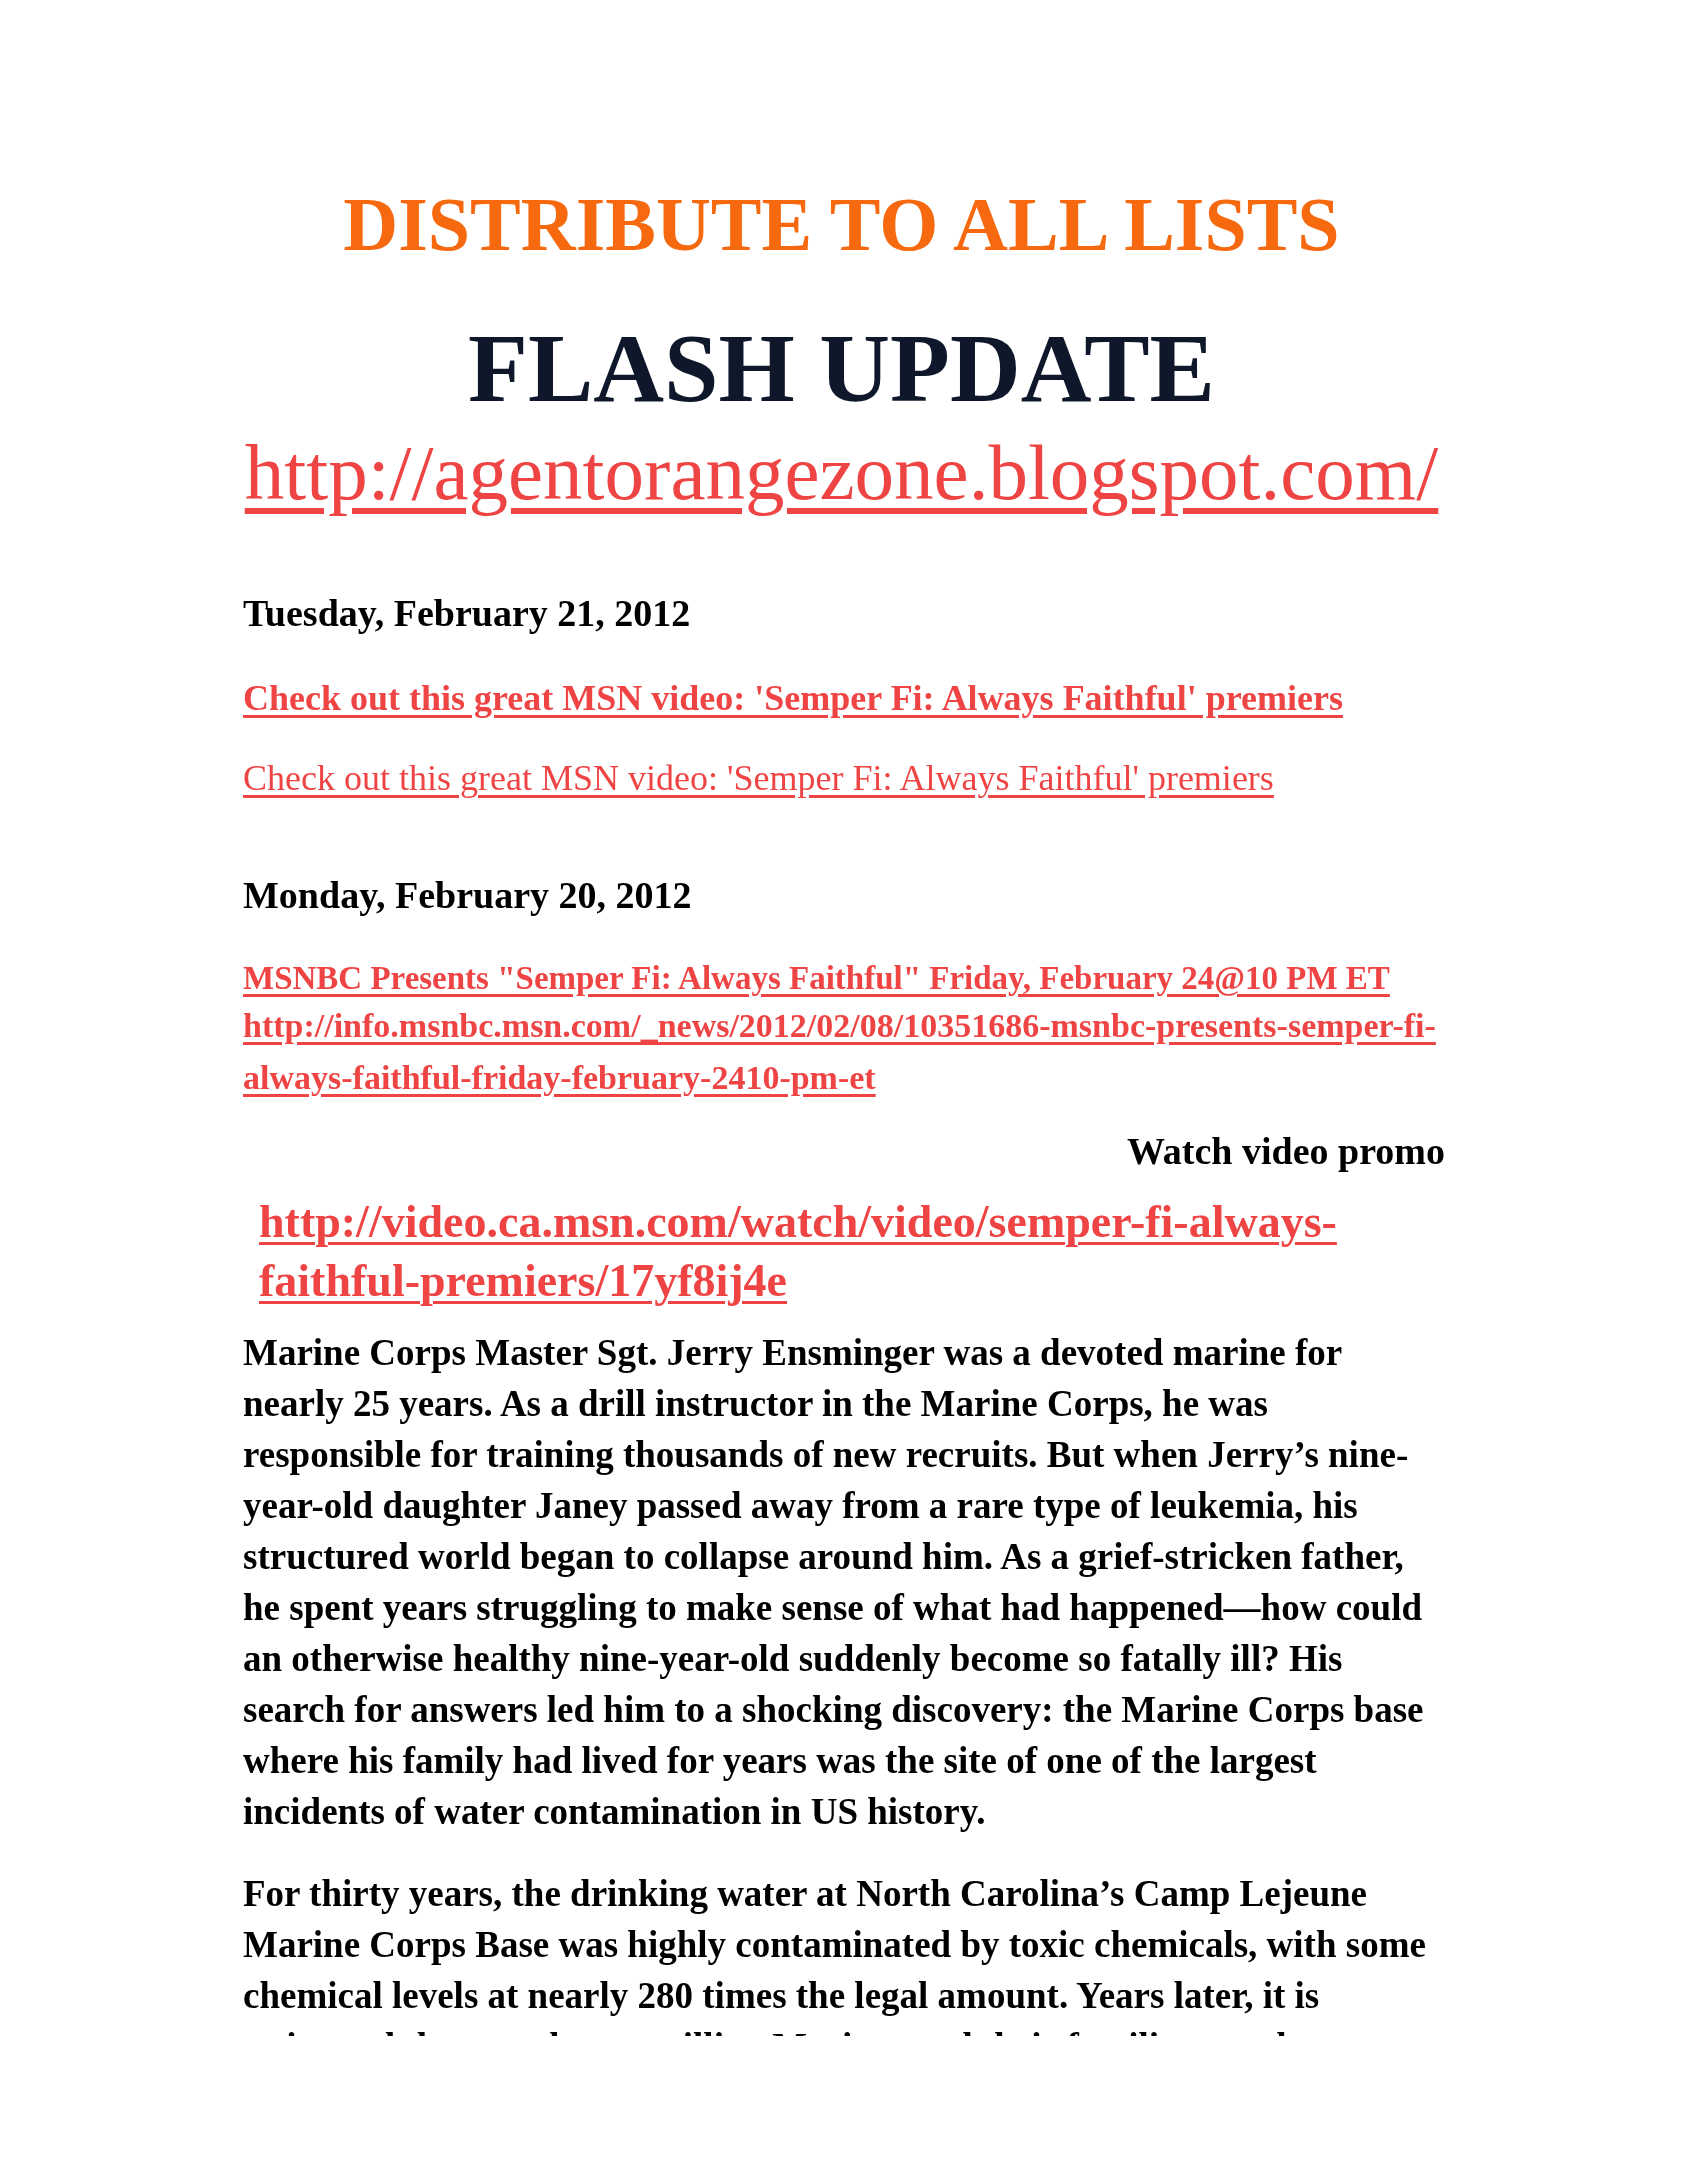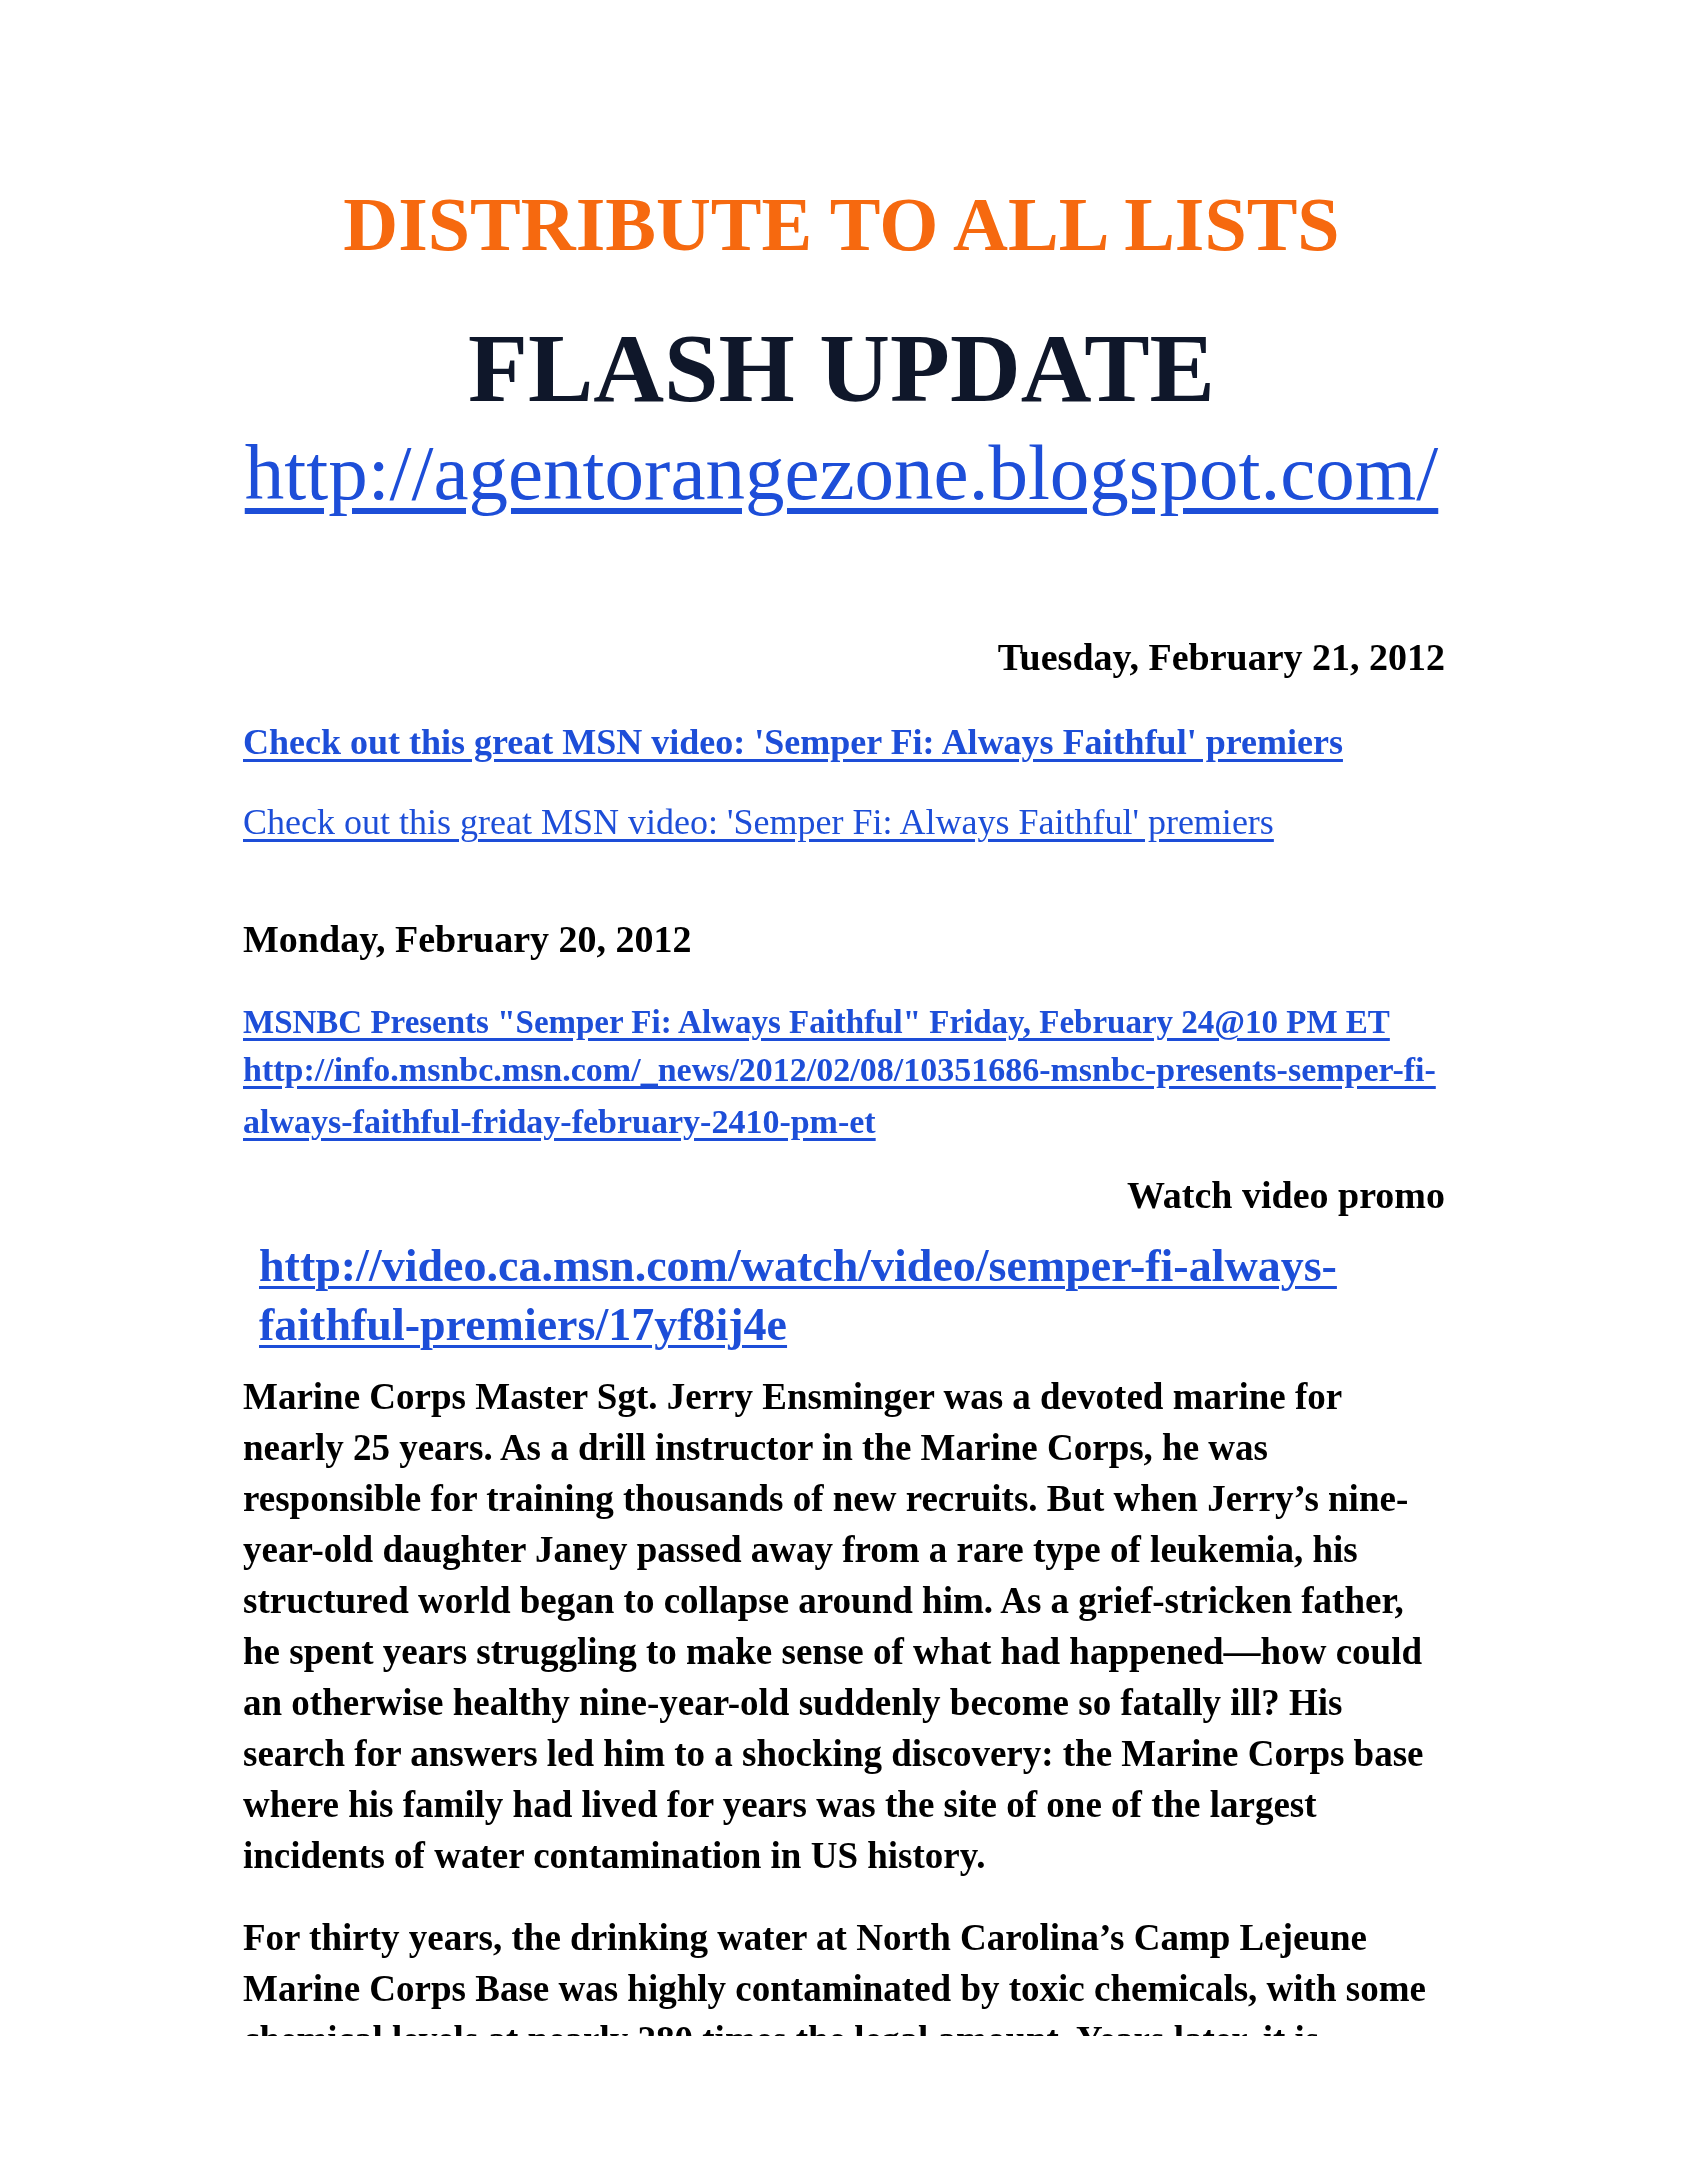--- a/index.html
+++ b/index.html
@@ -32,42 +32,42 @@
     font-weight: bold;
     color: #0f172a;
     line-height: 1.1;
     margin-top: 48px;
   }
   .h-url-line {
     margin-top: 6px;
     line-height: 1.15;
   }
   a.link {
-    color: #1d4ed8;
+    color: #ef4444;
     text-decoration: underline;
     text-decoration-thickness: 3px;
     text-underline-offset: 5px;
     cursor: pointer;
   }
   a.h-url {
     font-size: 79px;
     font-weight: normal;
     text-decoration-thickness: 6px;
     text-underline-offset: 9px;
   }
   .doc-body {
     padding: 0 238px 0 243px;
   }
   .date {
     font-size: 38px;
     font-weight: bold;
     line-height: 1.3;
     margin: 0;
   }
-  .date-first { margin-top: 114px; text-align: right; }
+  .date-first { margin-top: 70px; }
   .date-second { margin-top: 69px; }
   .link-line {
     margin: 0;
     line-height: 1.3;
   }
   .link-line-1 { margin-top: 36px; font-size: 36px; font-weight: bold; }
   .link-line-2 { margin-top: 34px; font-size: 36px; font-weight: normal; }
   .link-line-msnbc { margin-top: 36px; font-size: 33px; font-weight: bold; }
   .link-line-article {
     font-size: 34px;

